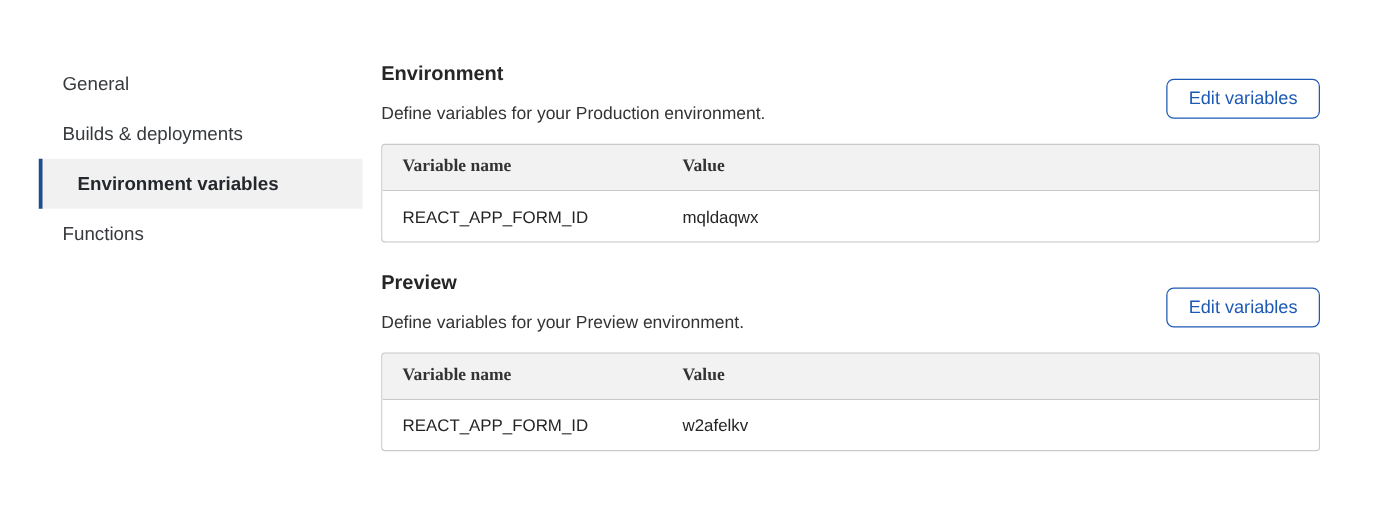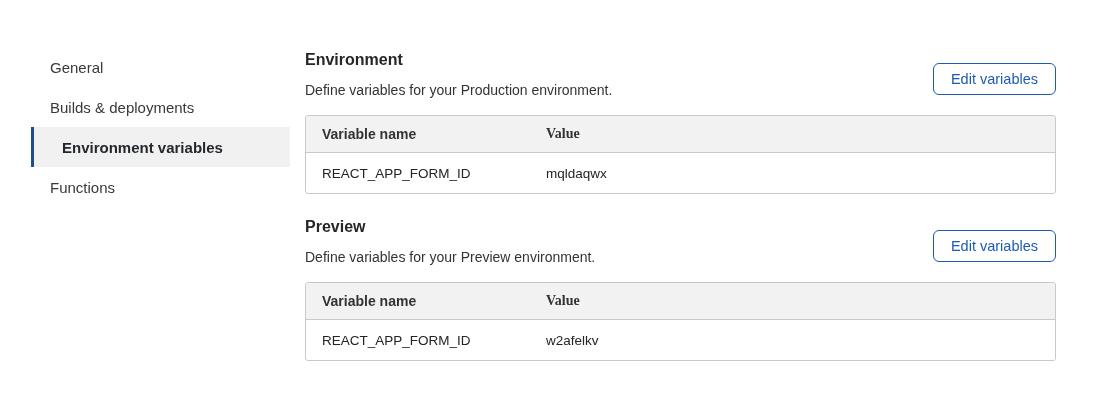--- a/index.html
+++ b/index.html
@@ -54,21 +54,21 @@
     height: 37px;
     background: #f2f2f2;
     border-bottom: 1px solid #c9c9c9;
     border-radius: 3px 3px 0 0;
   }
   .trow {
     display: flex; align-items: center;
     height: 40px; background: #ffffff;
     border-radius: 0 0 3px 3px;
   }
-  .col-name { width: 240px; padding-left: 16px; flex-shrink: 0; }
+  .col-name { width: 240px; padding-left: 16px; flex-shrink: 0; font-family: Liberation Serif, serif; }
   .col-value { flex: 1; font-family: Liberation Serif, serif; }
   .thead .cell { font-size: 14px; font-weight: 700; color: #333; }
   .trow .cell {
     font-family: Liberation Sans, sans-serif;
     font-size: 13.5px; color: #242424;
   }
 </style>
 </head>
 <body>
 

